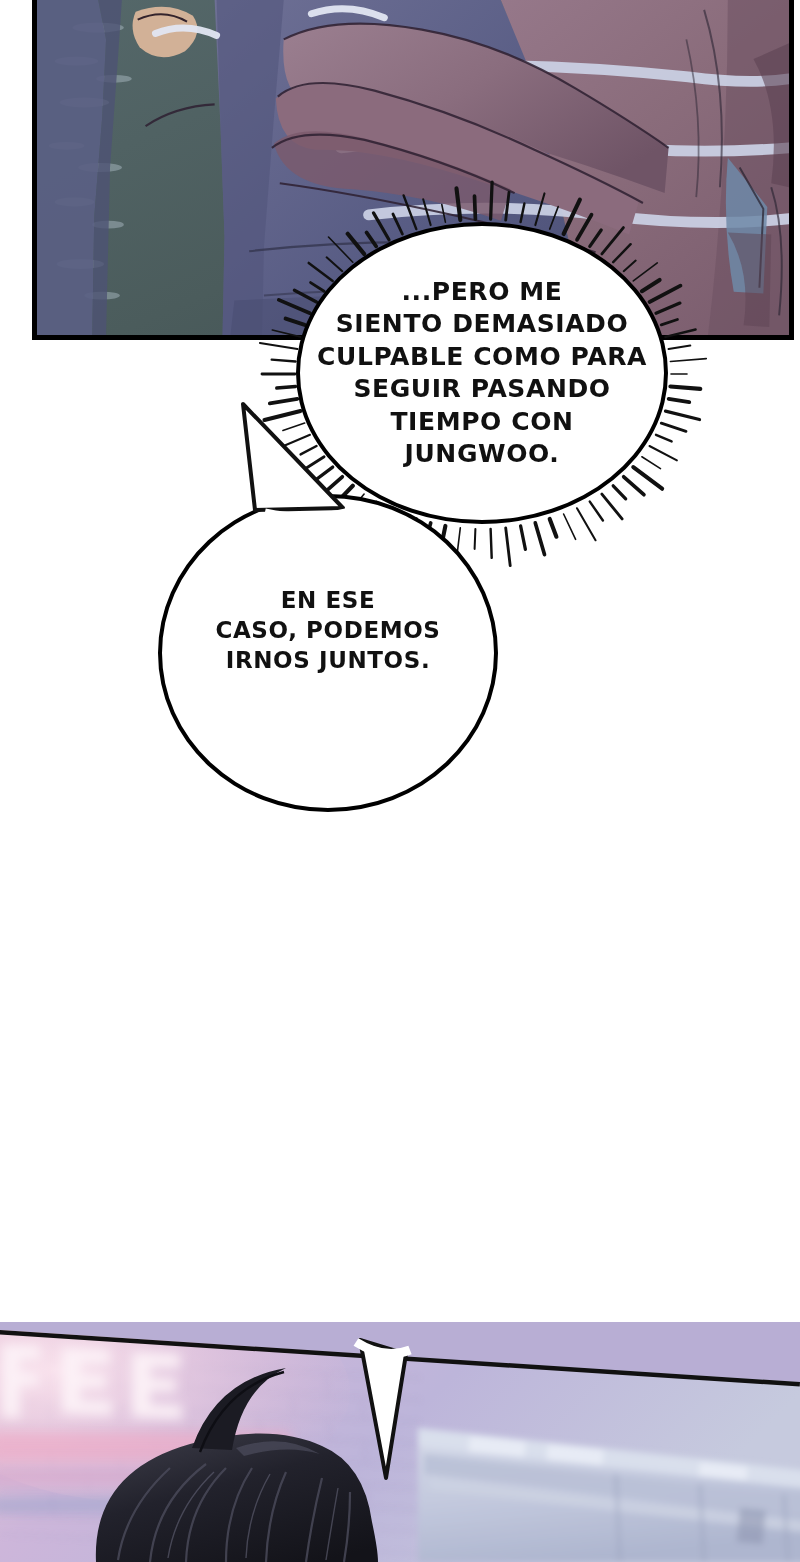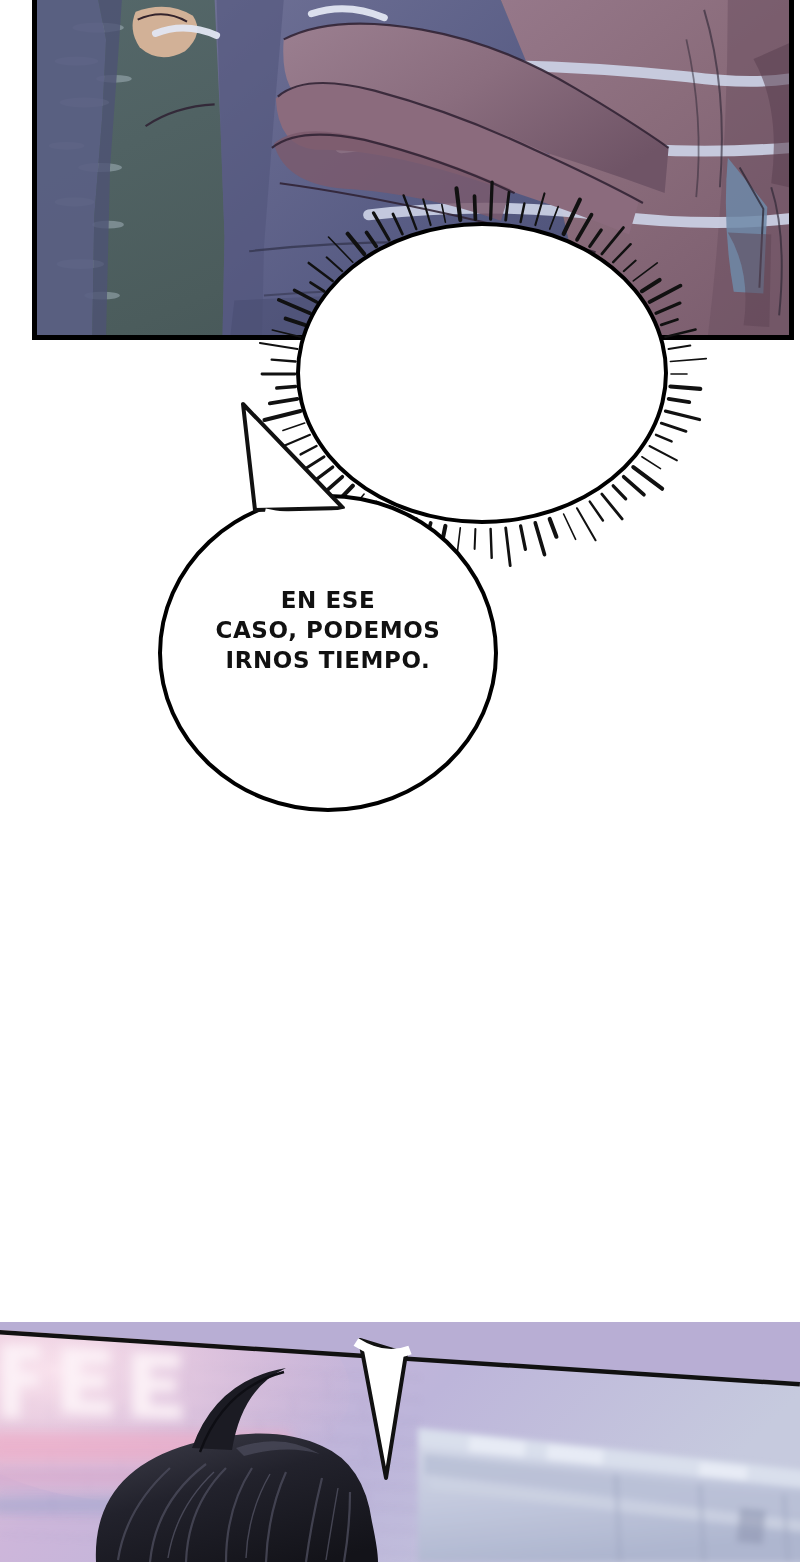--- a/index.html
+++ b/index.html
@@ -329,31 +329,37 @@
         <path d="M396.0,131.2 L419.9,121.1" stroke-width="3.28" stroke-linecap="round"></path>
         <path d="M401.3,142.9 L417.4,137.5" stroke-width="2.86" stroke-linecap="round"></path>
         <path d="M405.5,154.9 L435.6,147.5" stroke-width="2.44" stroke-linecap="round"></path>
         <path d="M408.6,167.1 L430.3,163.6" stroke-width="2.02" stroke-linecap="round"></path>
         <path d="M410.4,179.5 L446.3,176.6" stroke-width="1.60" stroke-linecap="round"></path>
       </g>
   </svg>
 
   <div class="bubble" id="bubble-1">
     <div class="inner-ellipse"></div>
+    <div class="bubble-text">...PERO ME
+SIENTO DEMASIADO
+CULPABLE COMO PARA
+SEGUIR PASANDO
+TIEMPO CON
+JUNGWOO.</div>
   </div>
 
   <svg id="tail-1" class="tail-svg" viewBox="0 0 160 160">
     <path d="M118,118 L18,14 L30,120 Z" fill="#ffffff" stroke="#111111" stroke-width="4" stroke-linejoin="round"></path>
     <path d="M40,122 Q86,132 128,120" stroke="#ffffff" stroke-width="7" fill="none"></path>
   </svg>
 
   <div class="bubble" id="bubble-2">
     <div class="bubble-text">EN ESE
 CASO, PODEMOS
-IRNOS TIEMPO.</div>
+IRNOS JUNTOS.</div>
   </div>
 
   <div class="panel" id="panel-bottom">
     <svg class="art-layer" viewBox="0 0 800 240" preserveAspectRatio="none">
       <defs>
         <linearGradient id="streetGrad" x1="0" y1="0" x2="1" y2="0.3">
           <stop offset="0%" stop-color="#e6c7d9"></stop>
           <stop offset="26%" stop-color="#cdb6da"></stop>
           <stop offset="58%" stop-color="#bdb5da"></stop>
           <stop offset="100%" stop-color="#c6cade"></stop>

